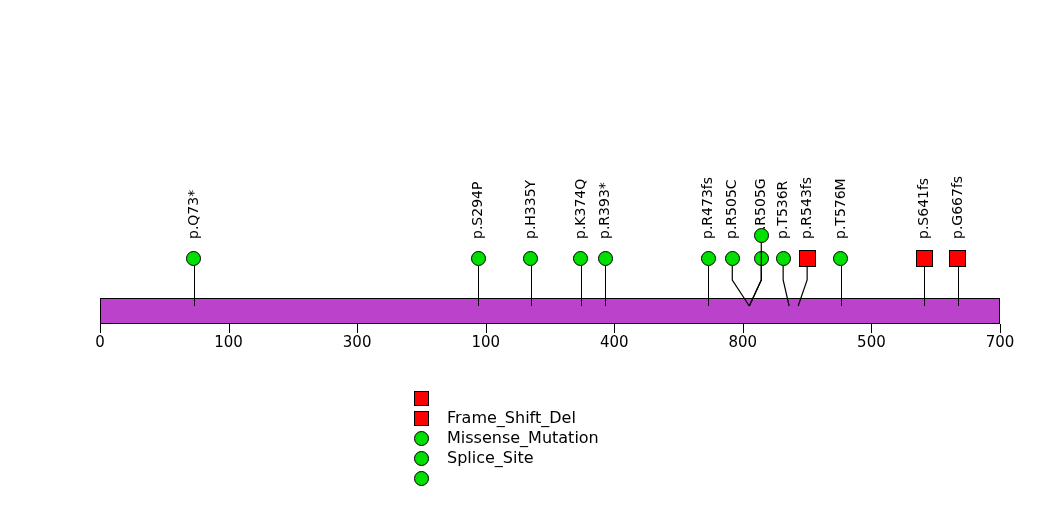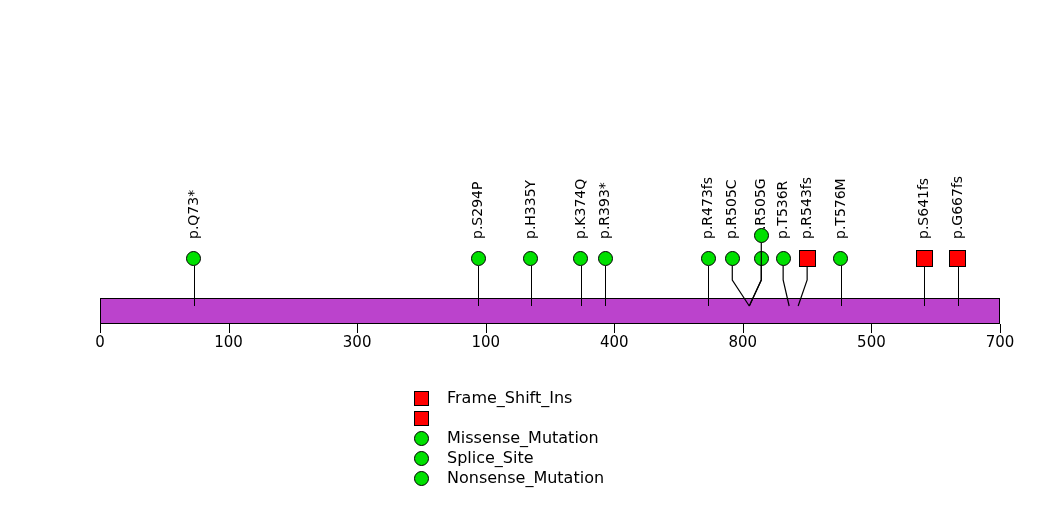--- a/index.html
+++ b/index.html
@@ -214,32 +214,31 @@
       <div class="axis-tick-label" style="left: 742.857px;">800</div>
       <div class="axis-tick" style="left: 871.429px;"></div>
       <div class="axis-tick-label" style="left: 871.429px;">500</div>
       <div class="axis-tick" style="left: 1000px;"></div>
       <div class="axis-tick-label" style="left: 1000px;">700</div>
     </div>
 
   <div class="legend" id="legend">
       <div class="legend-row">
         <span class="legend-swatch square" style="background: rgb(255, 0, 0);"></span>
-        <span class="legend-label">Frame_Shift_Ins</span>
       </div>
       <div class="legend-row">
         <span class="legend-swatch square" style="background: rgb(255, 0, 0);"></span>
+        <span class="legend-label">Frame_Shift_Del</span>
       </div>
       <div class="legend-row">
         <span class="legend-swatch circle" style="background: rgb(0, 224, 0);"></span>
         <span class="legend-label">Missense_Mutation</span>
       </div>
       <div class="legend-row">
         <span class="legend-swatch circle" style="background: rgb(0, 224, 0);"></span>
         <span class="legend-label">Splice_Site</span>
       </div>
       <div class="legend-row">
         <span class="legend-swatch circle" style="background: rgb(0, 224, 0);"></span>
-        <span class="legend-label">Nonsense_Mutation</span>
       </div>
     </div>
 
 </div>
 
 </body></html>

